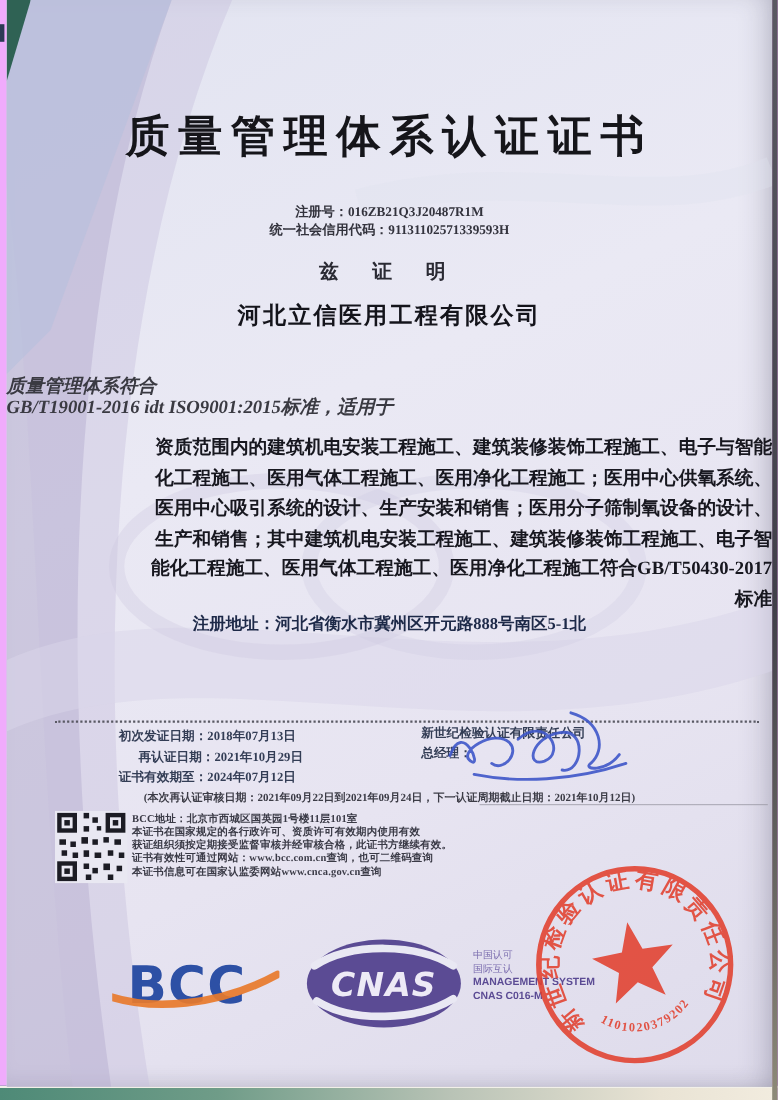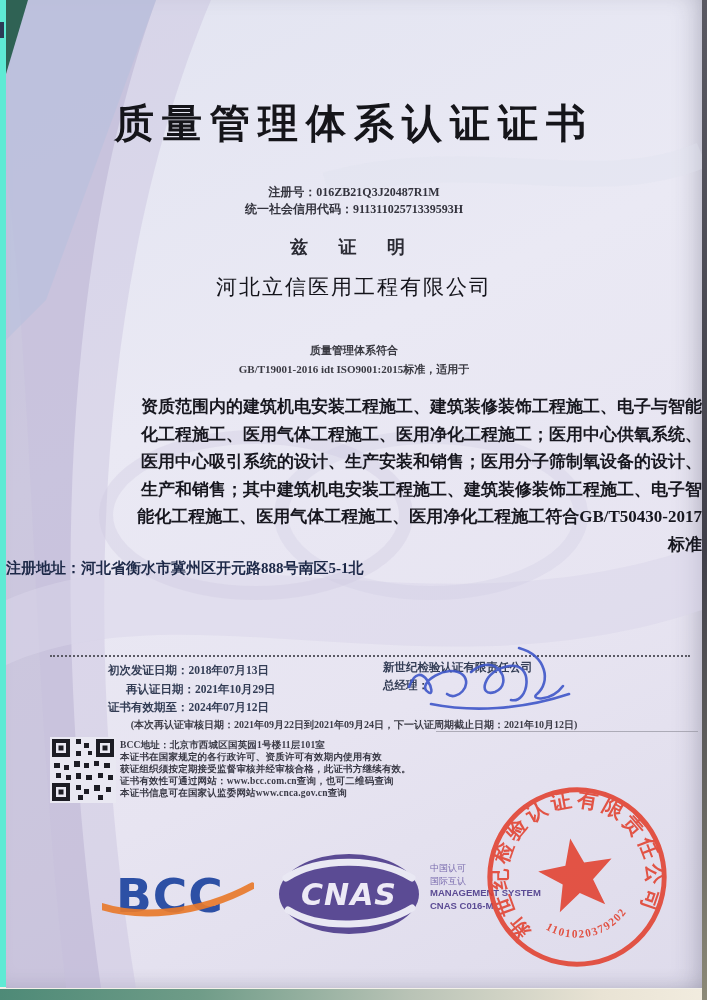--- a/index.html
+++ b/index.html
@@ -1,44 +1,44 @@
 <!DOCTYPE html>
 <html><head>
 <meta charset="utf-8">
 <style>
   html,body{margin:0;padding:0;background:#555;}
   .screen{position:relative;width:707px;height:1000px;overflow:hidden;
-          background:#5eead4;font-family:"Liberation Serif","DejaVu Serif",serif;}
+          background:#f0abfc;font-family:"Liberation Serif","DejaVu Serif",serif;}
   .bottom-strip{position:absolute;left:0;bottom:0;width:100%;height:13px;
           background:linear-gradient(90deg,#4e8a77 0%,#6f9c88 28%,#b9c3b6 58%,#e9e3d4 85%,#f2ecdf 100%);
           box-shadow:inset 0 2px 0 #f2f0e9;}
   .left-notch{position:absolute;left:0;top:22px;width:4px;height:16px;background:#2c3a55;}
   .paper{position:absolute;left:6px;top:0;width:696px;height:988px;
           background:linear-gradient(155deg,#e2e4f1 0%,#eae9f4 38%,#e7e4f1 68%,#dedbeb 100%);
           box-shadow:inset -16px 0 26px -12px rgba(55,55,80,.28), inset 0 -12px 20px -12px rgba(55,55,80,.18);}
   .decor{position:absolute;left:0;top:0;width:100%;height:100%;}
   .corner-tl{position:absolute;left:0;top:0;width:22px;height:74px;background:#2f6254;
           clip-path:polygon(0 0,100% 0,0 100%);}
   .right-edge{position:absolute;right:0;top:0;width:5px;height:100%;
           background:linear-gradient(180deg,#5a5962 0%,#403f49 55%,#6f6d66 85%,#8d8a78 100%);}
 
   .abs{position:absolute;}
   .cert-title{top:96px;left:0;width:100%;text-align:center;font-size:40px;font-weight:700;
           letter-spacing:8px;color:#15151a;margin:0;}
   .reg-block{top:184px;left:0;width:100%;text-align:center;font-size:12px;font-weight:700;
           color:#33333d;line-height:17px;}
   .certify{top:235px;left:0;width:100%;text-align:center;font-size:18px;font-weight:600;
           letter-spacing:13px;color:#2a2a33;}
-  .company{top:273px;left:0;width:100%;text-align:center;font-size:21px;font-weight:400;
+  .company{top:273px;left:0;width:100%;text-align:center;font-size:21px;font-weight:700;
           letter-spacing:2px;color:#14141b;}
-  .conformity{top:341px;left:0;width:100%;text-align:center;font-size:11px;color:#3a3a42;
-          line-height:19px;font-weight:600;}
+  .conformity{top:341px;left:0;width:100%;text-align:left;font-size:17px;color:#3a3a42;
+          line-height:19px;font-weight:600;font-style:italic;}
   .scope{top:393px;left:0;width:100%;text-align:right;font-size:17px;font-weight:700;
           line-height:27.5px;color:#17171f;}
-  .addresses{top:556px;left:0;width:100%;text-align:left;font-size:15px;font-weight:700;
+  .addresses{top:556px;left:0;width:100%;text-align:center;font-size:15px;font-weight:700;
           color:#1d2948;line-height:25px;}
   .dotted-rule{top:655px;left:44px;width:640px;height:0;border-top:2px dotted #5a5a64;}
   .crease-line{top:731px;left:430px;width:262px;height:0;border-top:1px solid #9a98a4;opacity:.75;}
   .dates-block{left:102px;top:661px;font-size:11.5px;font-weight:700;color:#333d55;line-height:18.5px;}
   .d1{} .d2{margin-left:18px;} .d3{margin-left:0;}
   .issuer-block{left:377px;top:658px;font-size:11.5px;font-weight:700;color:#333d55;line-height:18px;}
   .signature{left:395px;top:642px;width:180px;height:78px;}
   .audit-note{top:718px;left:0;width:100%;text-align:center;font-size:10px;font-weight:600;color:#3c3c46;}
   .qr{left:44px;top:737px;width:66px;height:66px;}
   .fine-print{left:114px;top:739px;width:360px;font-size:9.5px;line-height:12px;

